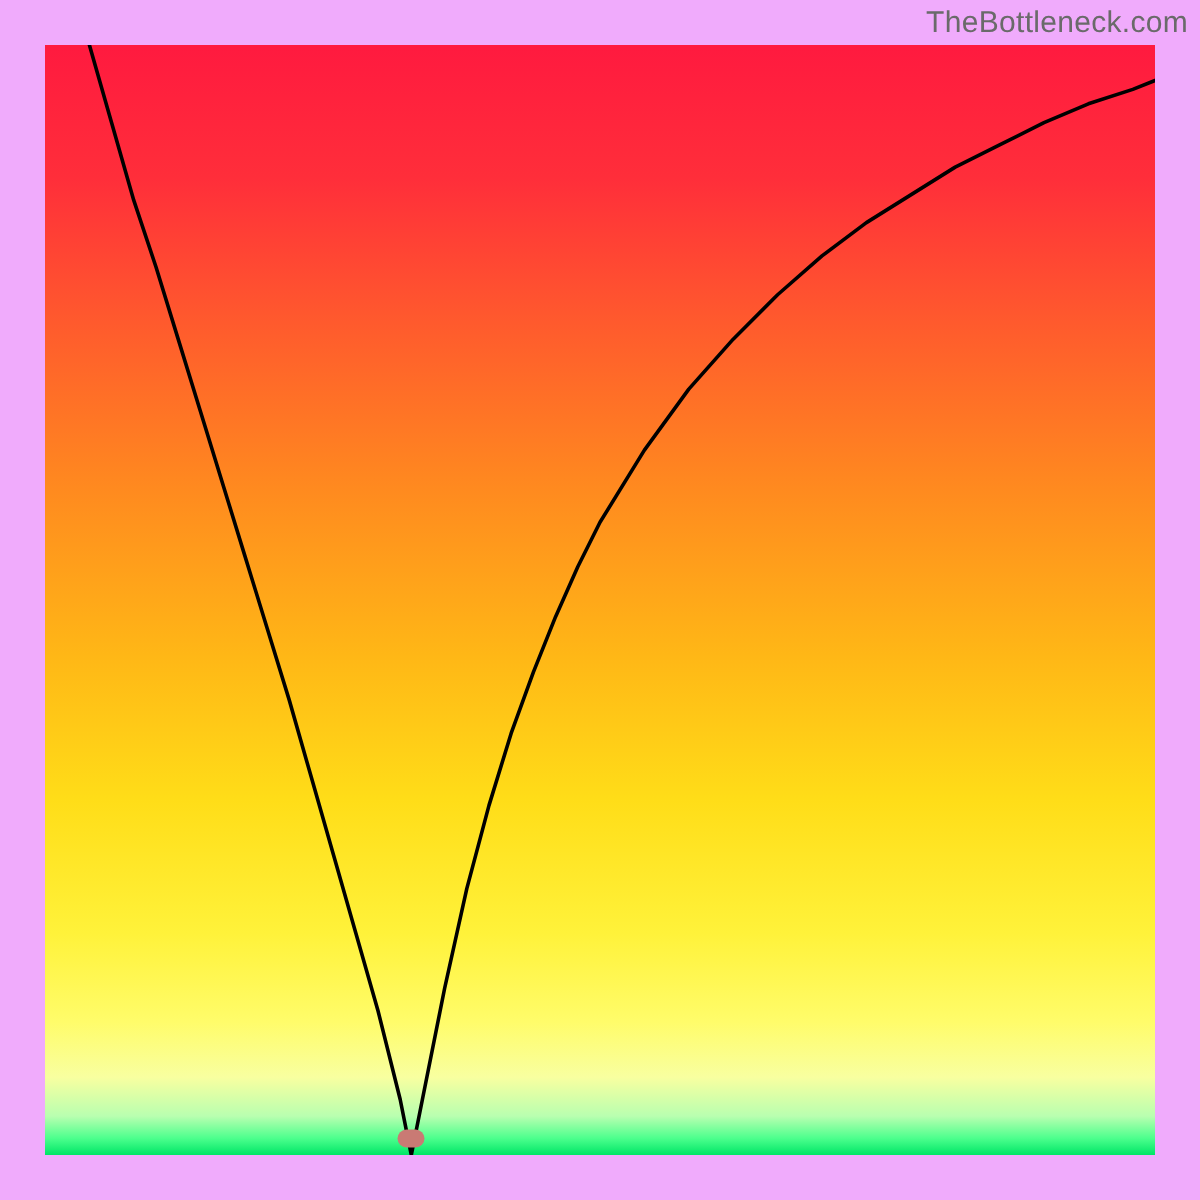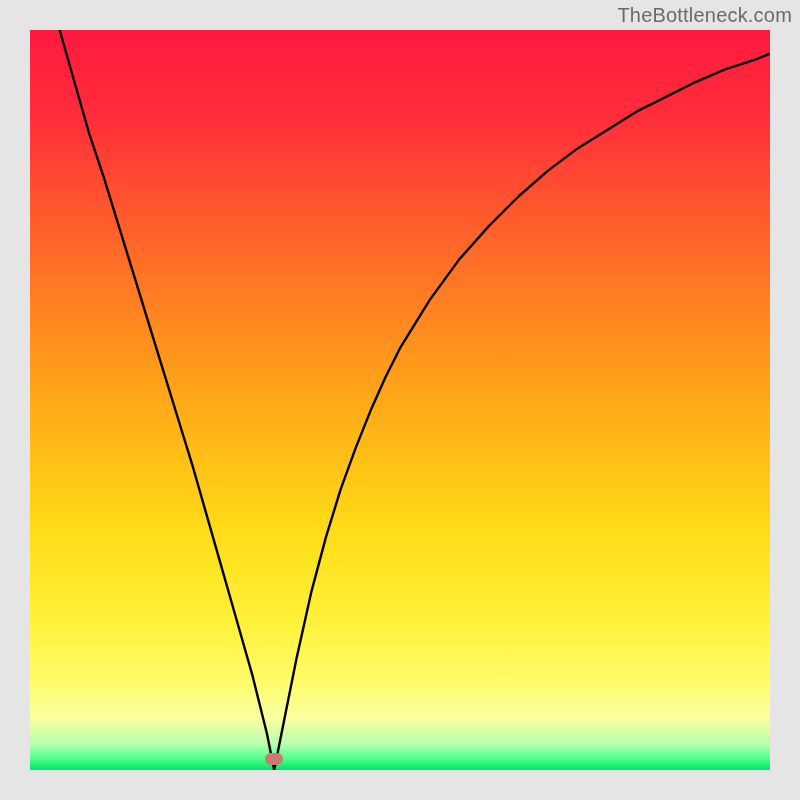--- a/index.html
+++ b/index.html
@@ -10,21 +10,21 @@
     background: #000;
     overflow: hidden;
     font-family: Arial, Helvetica, sans-serif;
   }
   .frame {
     position: absolute;
     top: 0;
     left: 0;
     width: 800px;
     height: 800px;
-    background: #e5e5e5;
+    background: #f0abfc;
   }
   .plot-area {
     position: absolute;
     left: 30px;
     top: 30px;
     width: 740px;
     height: 740px;
     overflow: hidden;
   }
   .plot-bg {

